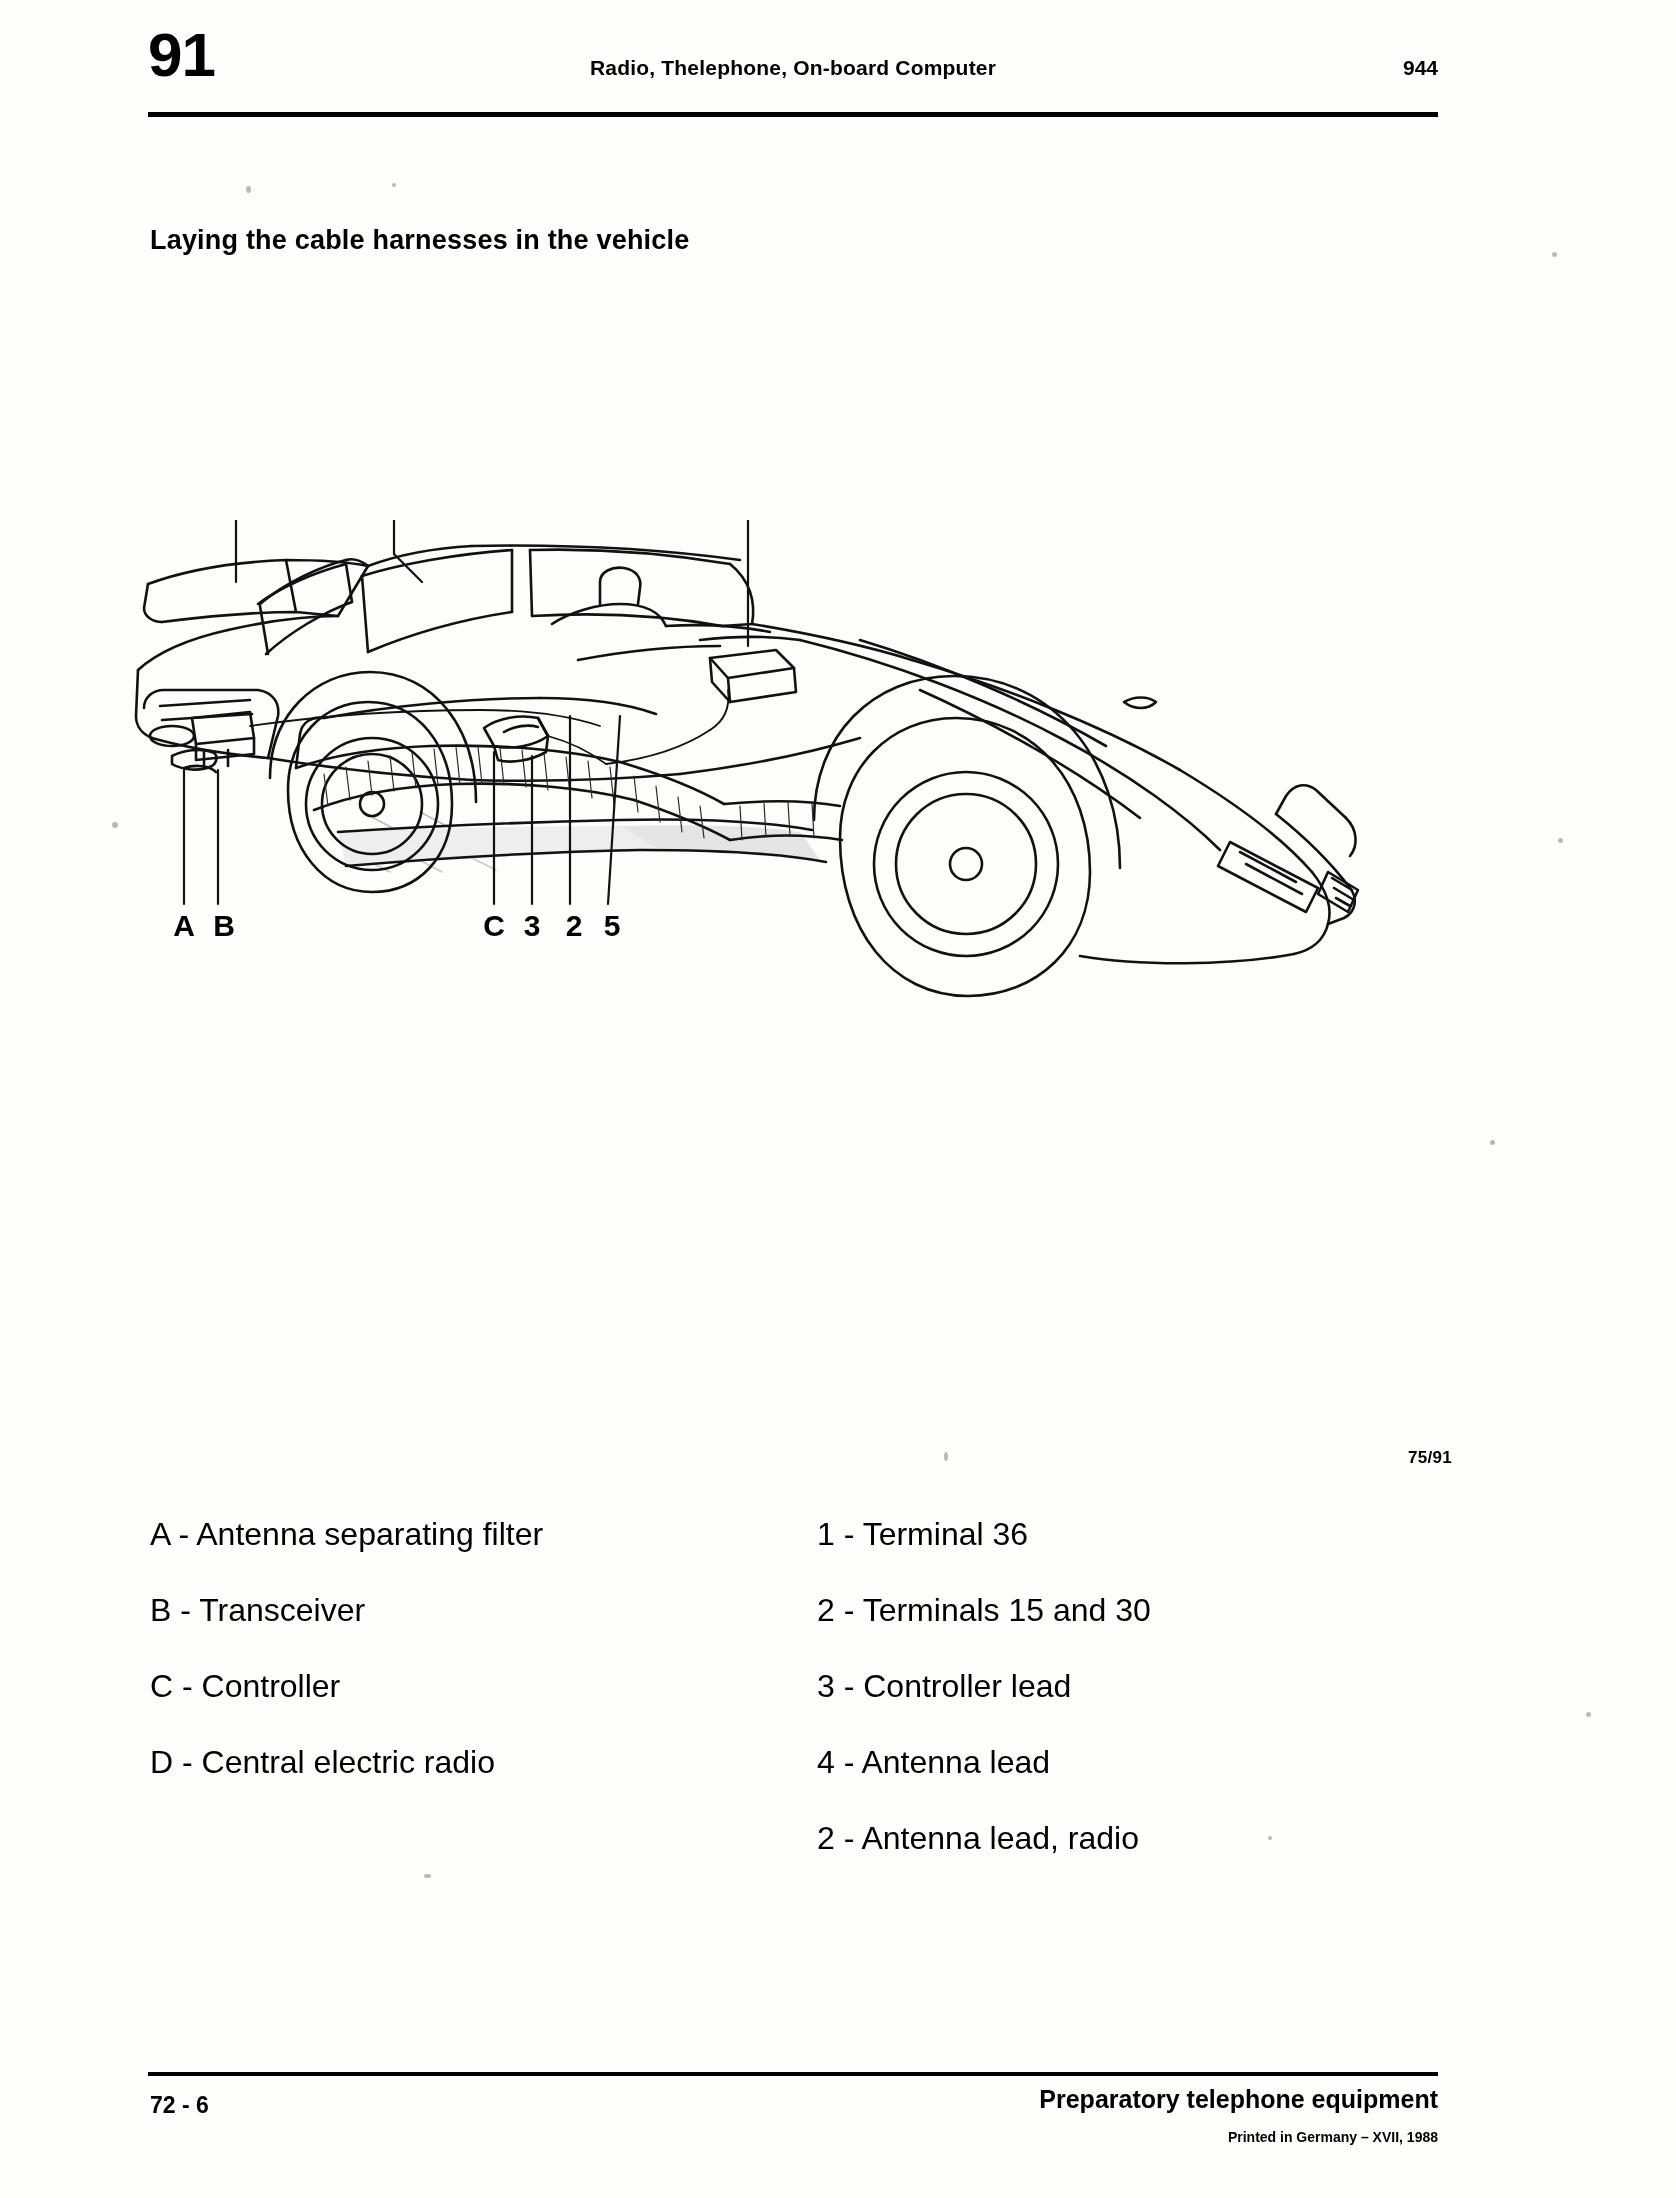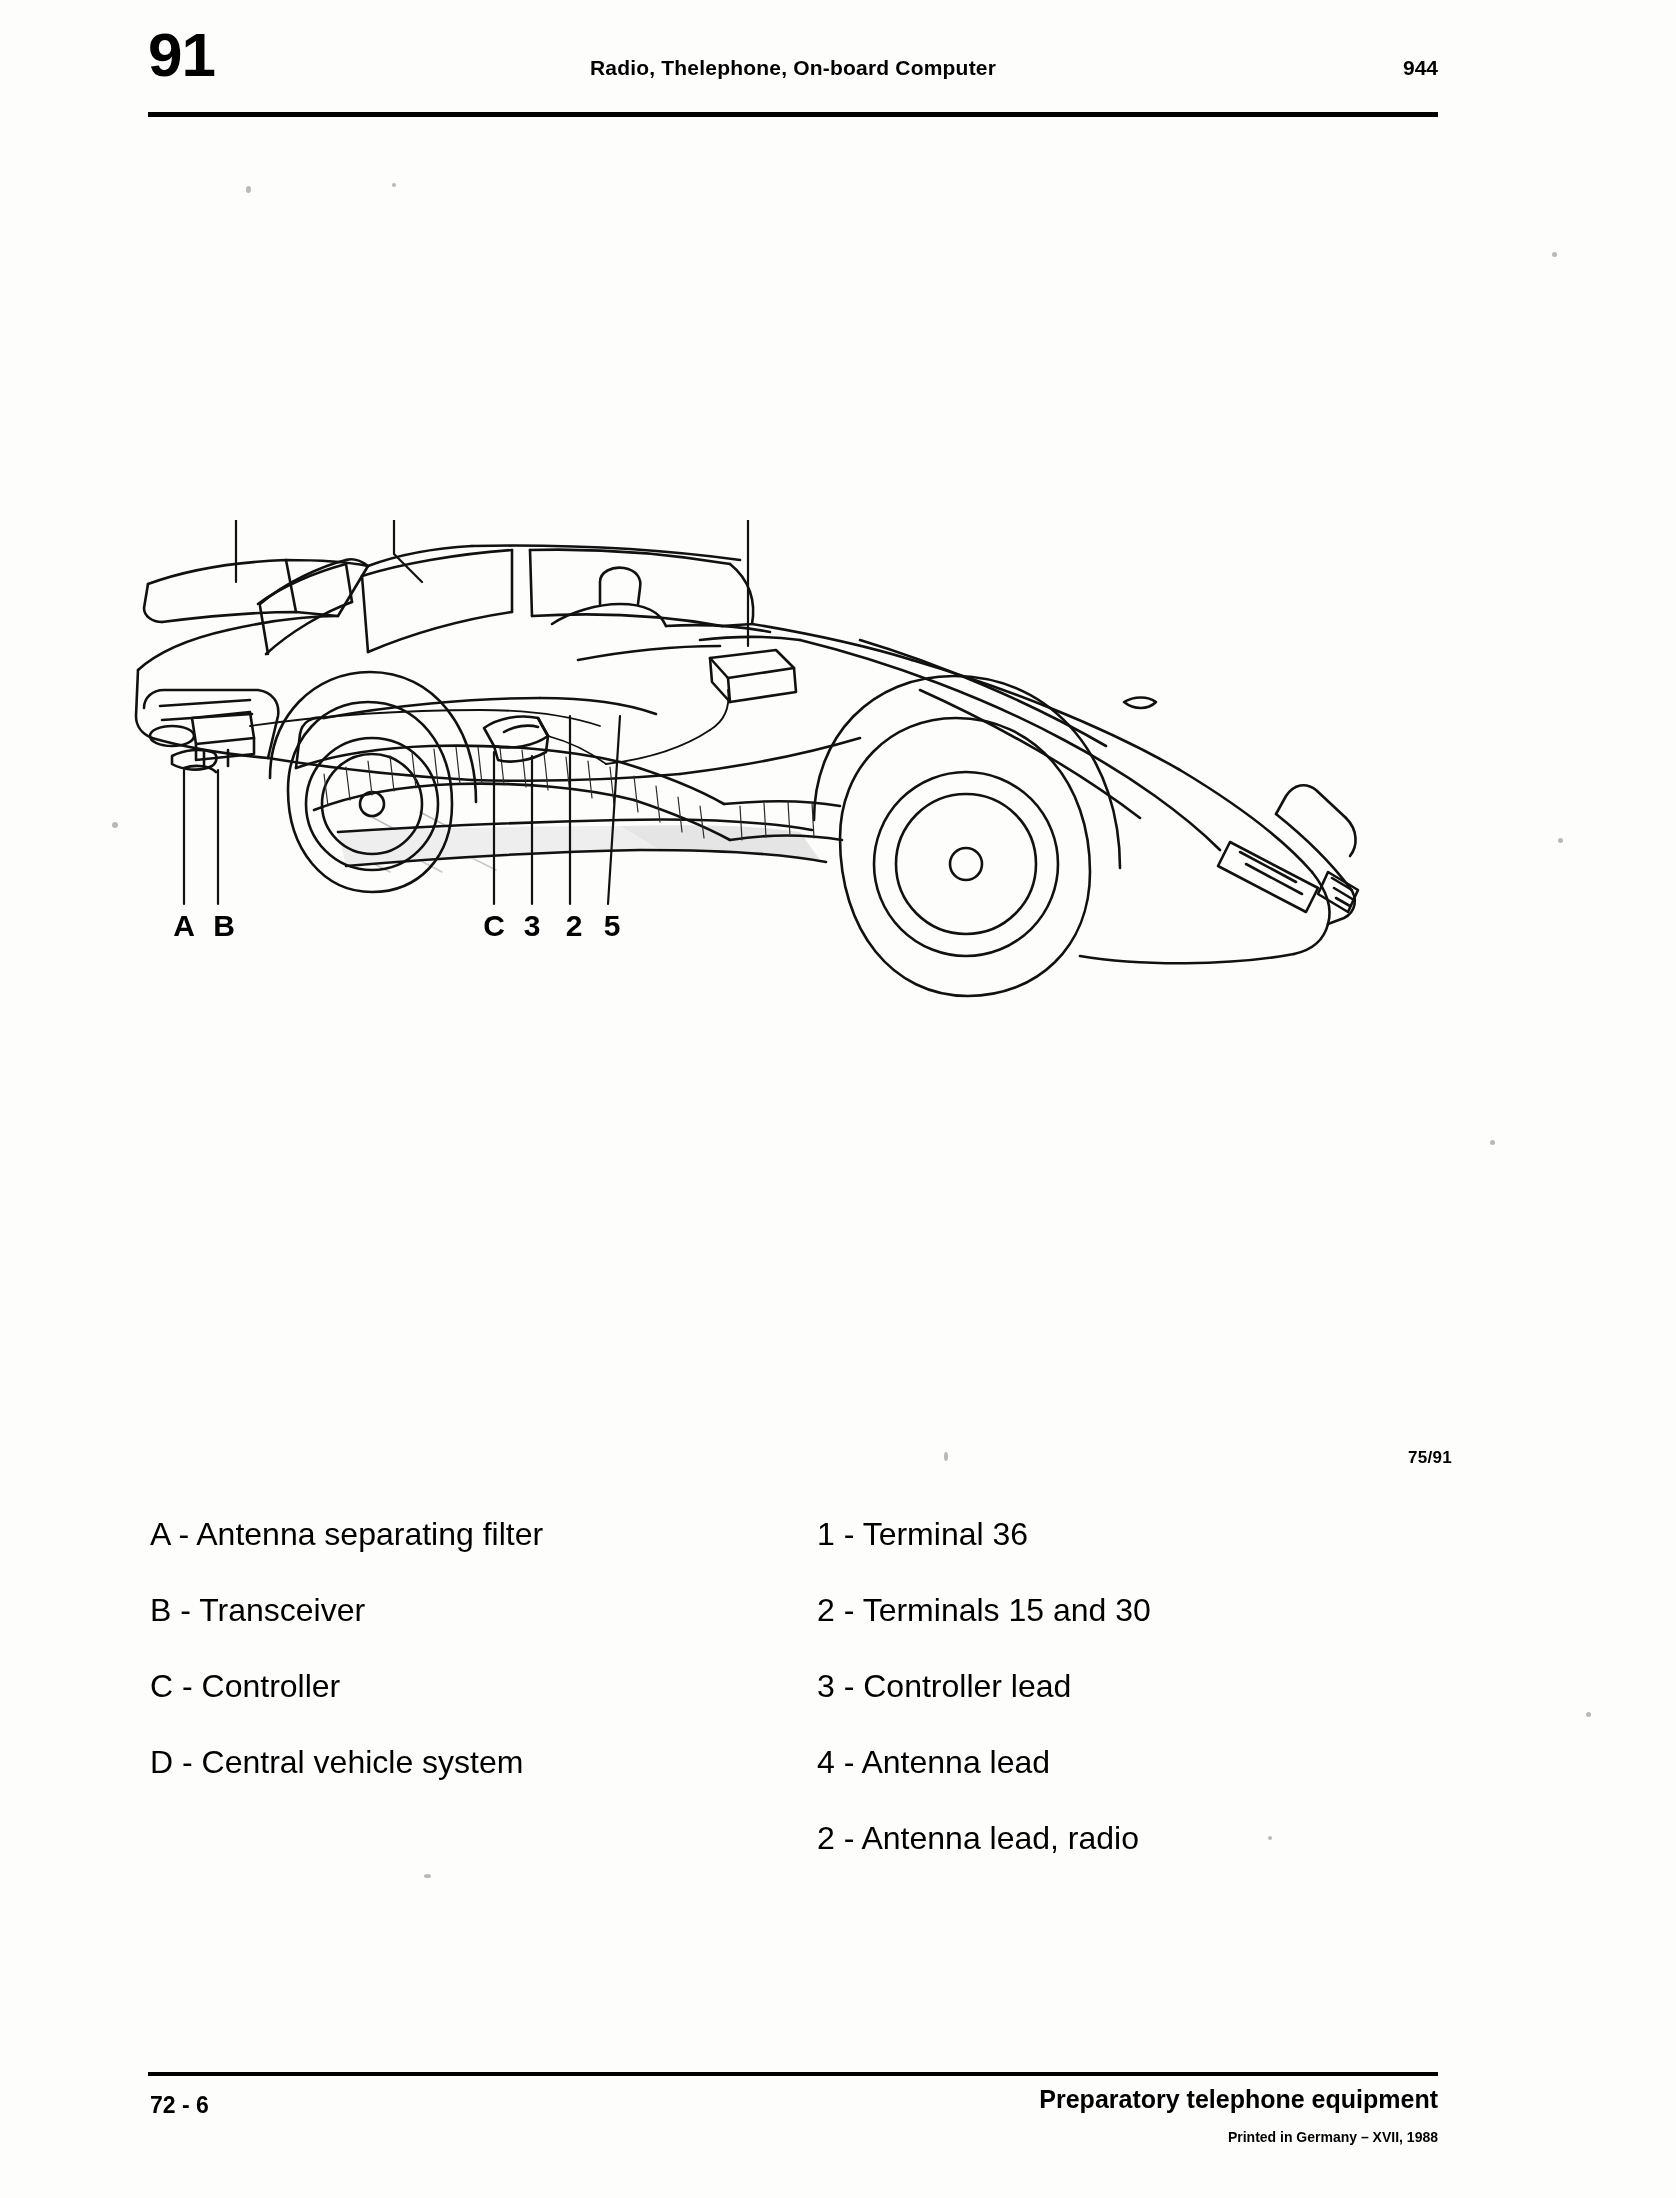--- a/index.html
+++ b/index.html
@@ -168,20 +168,21 @@
   <div class="speck" style="left:1586px;top:1712px;width:5px;height:5px;"></div>
   <div class="speck" style="left:1490px;top:1140px;width:5px;height:5px;"></div>
 
   <div class="header">
     <div class="chapter-number">91</div>
     <div class="header-title">Radio, Thelephone, On-board Computer</div>
     <div class="header-model">944</div>
   </div>
   <div class="header-rule"></div>
 
+  <div class="section-title">Laying the cable harnesses in the vehicle</div>
 
   <div class="figure">
     <svg width="1400" height="740" viewBox="0 0 1400 740" xmlns="http://www.w3.org/2000/svg">
       <g fill="none" stroke="#111" stroke-width="2.6" stroke-linejoin="round" stroke-linecap="round">
 
         <g stroke="#c9c9c9" stroke-width="1.6">
           <path d="M250 332 L290 352"></path>
           <path d="M300 330 L342 352"></path>
           <path d="M352 328 L396 350"></path>
         </g>
@@ -384,21 +385,21 @@
     </svg>
   </div>
 
   <div class="fig-ref">75/91</div>
 
   <div class="legend">
     <div class="legend-col left">
       <div class="legend-item">A - Antenna separating filter</div>
       <div class="legend-item">B - Transceiver</div>
       <div class="legend-item">C - Controller</div>
-      <div class="legend-item">D - Central vehicle system</div>
+      <div class="legend-item">D - Central electric radio</div>
     </div>
     <div class="legend-col right">
       <div class="legend-item">1 - Terminal 36</div>
       <div class="legend-item">2 - Terminals 15 and 30</div>
       <div class="legend-item">3 - Controller lead</div>
       <div class="legend-item">4 - Antenna lead</div>
       <div class="legend-item">2 - Antenna lead, radio</div>
     </div>
   </div>
 

